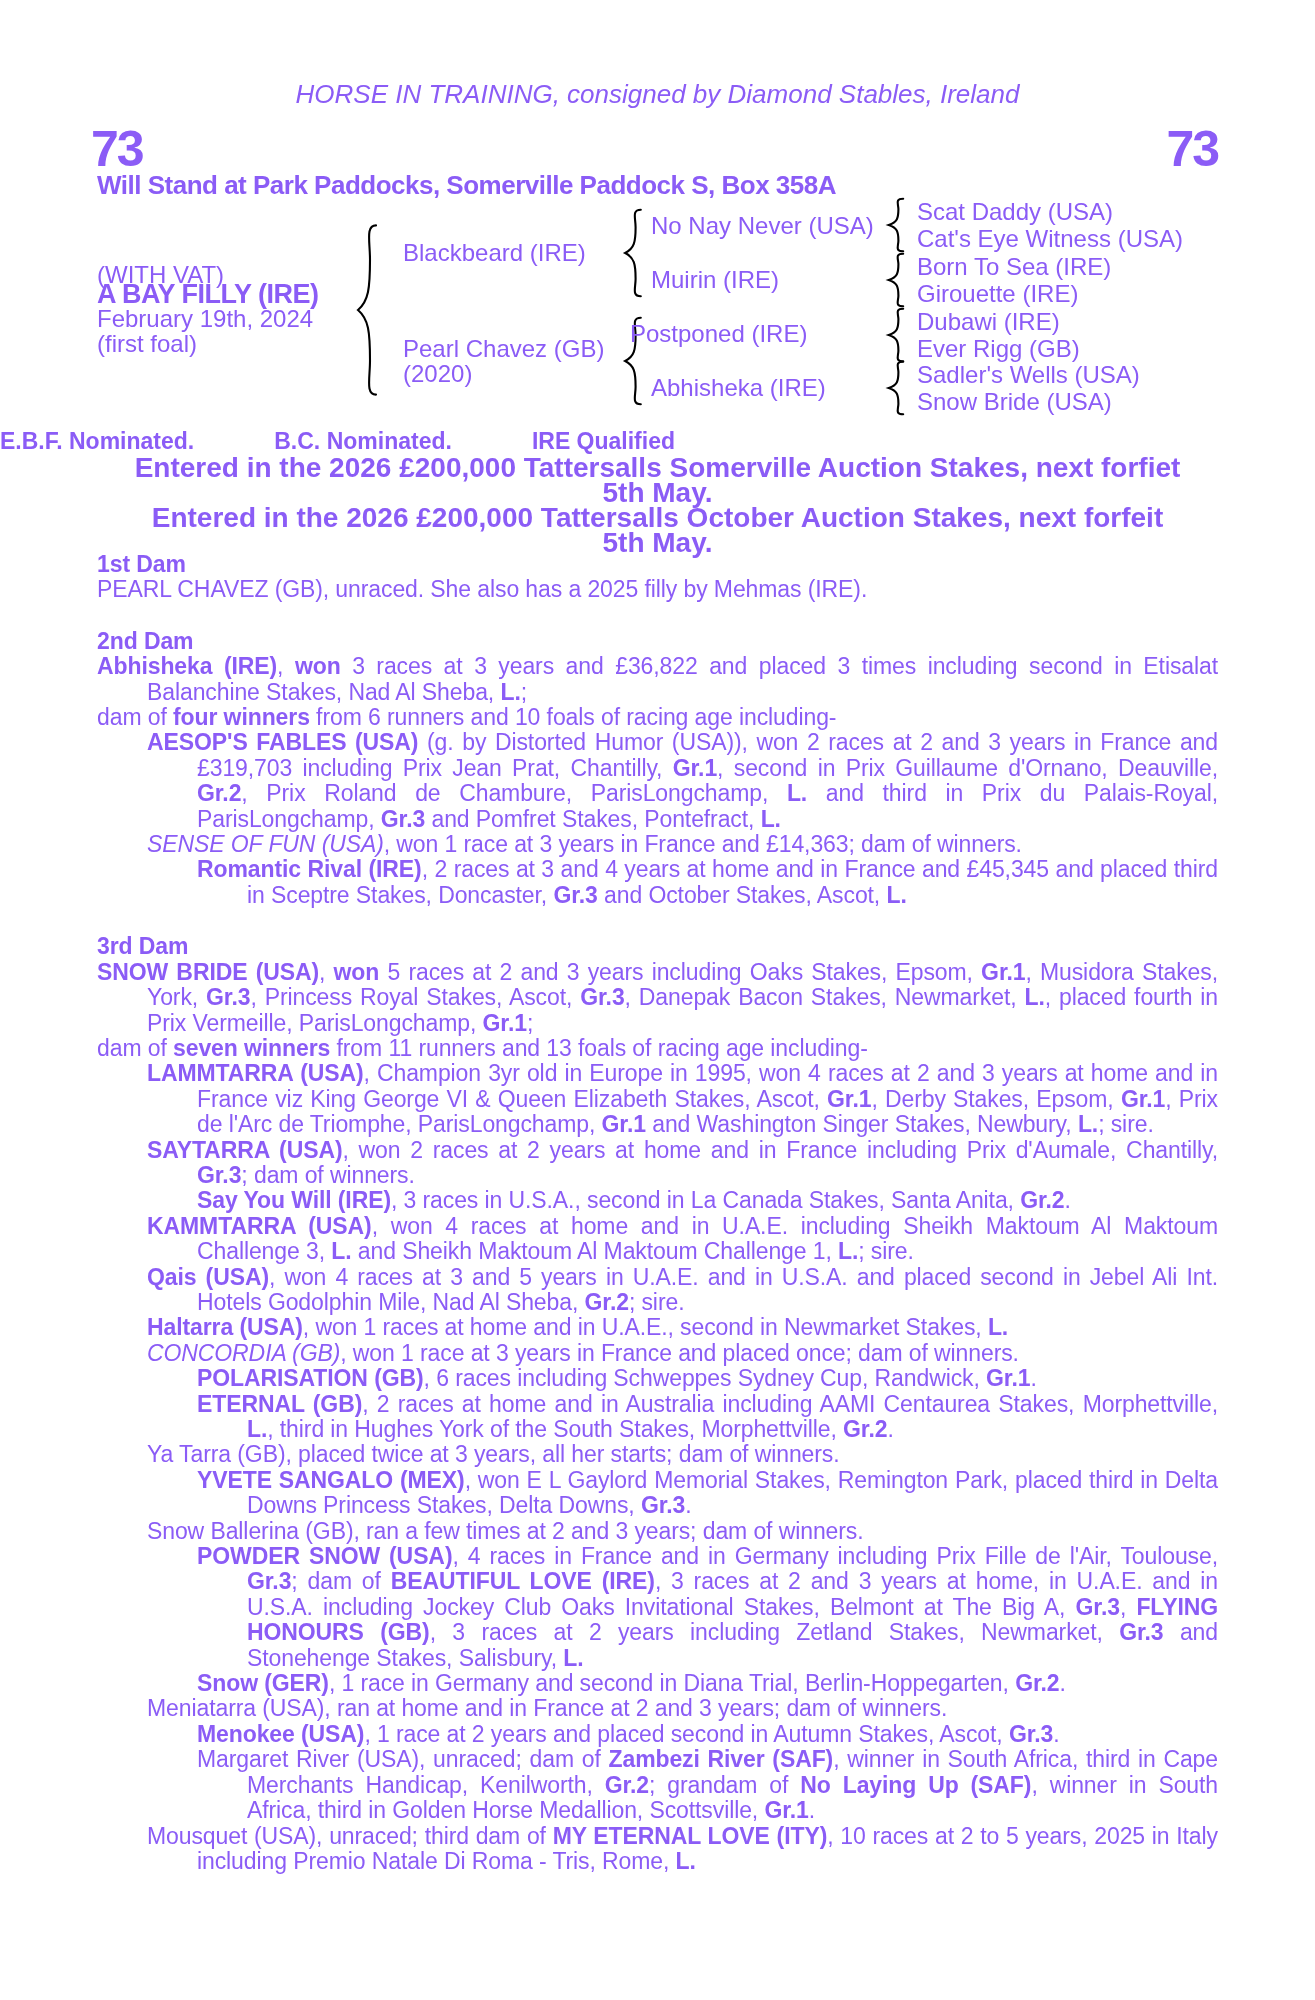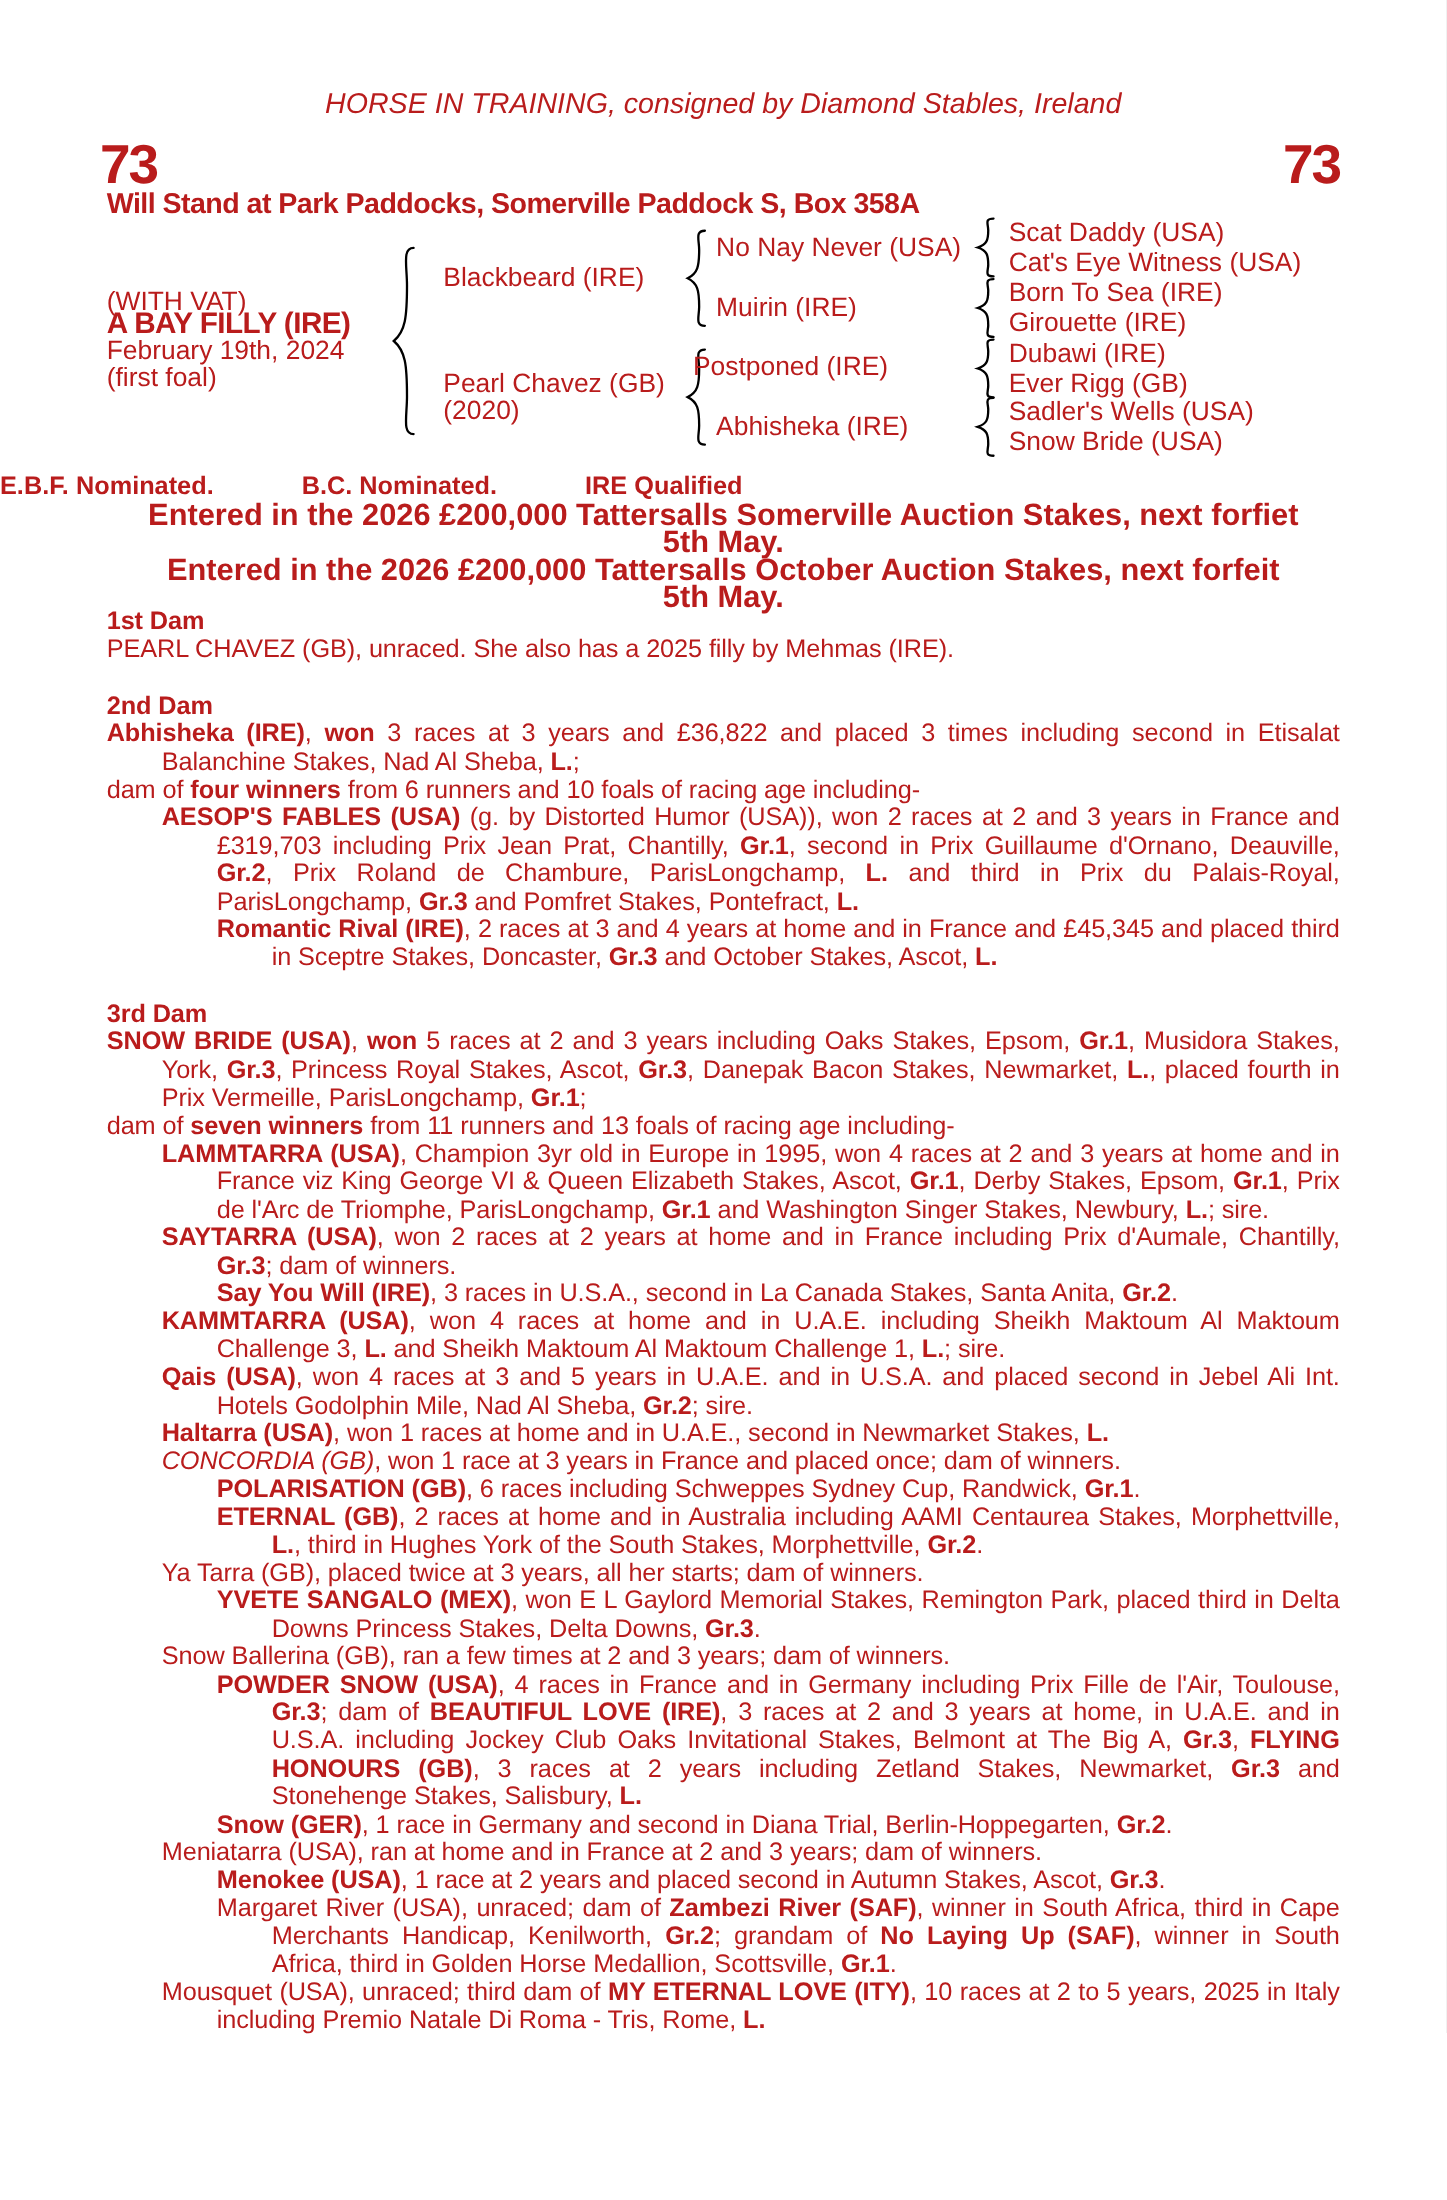--- a/index.html
+++ b/index.html
@@ -1,20 +1,20 @@
 <!DOCTYPE html>
 <html><head>
 <meta charset="utf-8">
 <title>Lot 73</title>
 <style>
   html,body{margin:0;padding:0;background:#e8e8e8;}
   .page{
     position:relative;
     width:1315px;height:2000px;
-    background:#ffffff;color:#b91c1c;
+    background:#ffffff;color:#8b5cf6;
     font-family:"Liberation Sans", sans-serif;
     overflow:hidden;
     margin:0 auto;
   }
   .consignor{
     position:absolute;top:79px;left:0;width:100%;
     text-align:center;font-style:italic;font-size:26px;line-height:30px;
   }
   .lot{
     position:absolute;top:107px;font-size:50px;line-height:52px;
@@ -127,20 +127,21 @@
     <div>Entered in the 2026 £200,000 Tattersalls October Auction Stakes, next forfeit 5th May.</div>
   </div>
 
   <div class="dam-text">
       <h3>1st Dam</h3>
       <p class="ind-0"><span>PEARL CHAVEZ (GB), unraced. She also has a 2025 filly by Mehmas (IRE).</span></p>
       <h3 class="gap">2nd Dam</h3>
       <p class="ind-0"><b>Abhisheka (IRE)</b><span>, </span><b>won</b><span> 3 races at 3 years and £36,822 and placed 3 times including second in Etisalat Balanchine Stakes, Nad Al Sheba, </span><b>L.</b><span>;</span></p>
       <p class="ind-0"><span>dam of </span><b>four winners</b><span> from 6 runners and 10 foals of racing age including-</span></p>
       <p class="ind-1"><b>AESOP'S FABLES (USA)</b><span> (g. by Distorted Humor (USA)), won 2 races at 2 and 3 years in France and £319,703 including Prix Jean Prat, Chantilly, </span><b>Gr.1</b><span>, second in Prix Guillaume d'Ornano, Deauville, </span><b>Gr.2</b><span>, Prix Roland de Chambure, ParisLongchamp, </span><b>L.</b><span> and third in Prix du Palais-Royal, ParisLongchamp, </span><b>Gr.3</b><span> and Pomfret Stakes, Pontefract, </span><b>L.</b></p>
+      <p class="ind-1"><i>SENSE OF FUN (USA)</i><span>, won 1 race at 3 years in France and £14,363; dam of winners.</span></p>
       <p class="ind-2"><b>Romantic Rival (IRE)</b><span>, 2 races at 3 and 4 years at home and in France and £45,345 and placed third in Sceptre Stakes, Doncaster, </span><b>Gr.3</b><span> and October Stakes, Ascot, </span><b>L.</b></p>
       <h3 class="gap">3rd Dam</h3>
       <p class="ind-0"><b>SNOW BRIDE (USA)</b><span>, </span><b>won</b><span> 5 races at 2 and 3 years including Oaks Stakes, Epsom, </span><b>Gr.1</b><span>, Musidora Stakes, York, </span><b>Gr.3</b><span>, Princess Royal Stakes, Ascot, </span><b>Gr.3</b><span>, Danepak Bacon Stakes, Newmarket, </span><b>L.</b><span>, placed fourth in Prix Vermeille, ParisLongchamp, </span><b>Gr.1</b><span>;</span></p>
       <p class="ind-0"><span>dam of </span><b>seven winners</b><span> from 11 runners and 13 foals of racing age including-</span></p>
       <p class="ind-1"><b>LAMMTARRA (USA)</b><span>, Champion 3yr old in Europe in 1995, won 4 races at 2 and 3 years at home and in France viz King George VI &amp; Queen Elizabeth Stakes, Ascot, </span><b>Gr.1</b><span>, Derby Stakes, Epsom, </span><b>Gr.1</b><span>, Prix de l'Arc de Triomphe, ParisLongchamp, </span><b>Gr.1</b><span> and Washington Singer Stakes, Newbury, </span><b>L.</b><span>; sire.</span></p>
       <p class="ind-1"><b>SAYTARRA (USA)</b><span>, won 2 races at 2 years at home and in France including Prix d'Aumale, Chantilly, </span><b>Gr.3</b><span>; dam of winners.</span></p>
       <p class="ind-2"><b>Say You Will (IRE)</b><span>, 3 races in U.S.A., second in La Canada Stakes, Santa Anita, </span><b>Gr.2</b><span>.</span></p>
       <p class="ind-1"><b>KAMMTARRA (USA)</b><span>, won 4 races at home and in U.A.E. including Sheikh Maktoum Al Maktoum Challenge 3, </span><b>L.</b><span> and Sheikh Maktoum Al Maktoum Challenge 1, </span><b>L.</b><span>; sire.</span></p>
       <p class="ind-1"><b>Qais (USA)</b><span>, won 4 races at 3 and 5 years in U.A.E. and in U.S.A. and placed second in Jebel Ali Int. Hotels Godolphin Mile, Nad Al Sheba, </span><b>Gr.2</b><span>; sire.</span></p>
       <p class="ind-1"><b>Haltarra (USA)</b><span>, won 1 races at home and in U.A.E., second in Newmarket Stakes, </span><b>L.</b></p>

